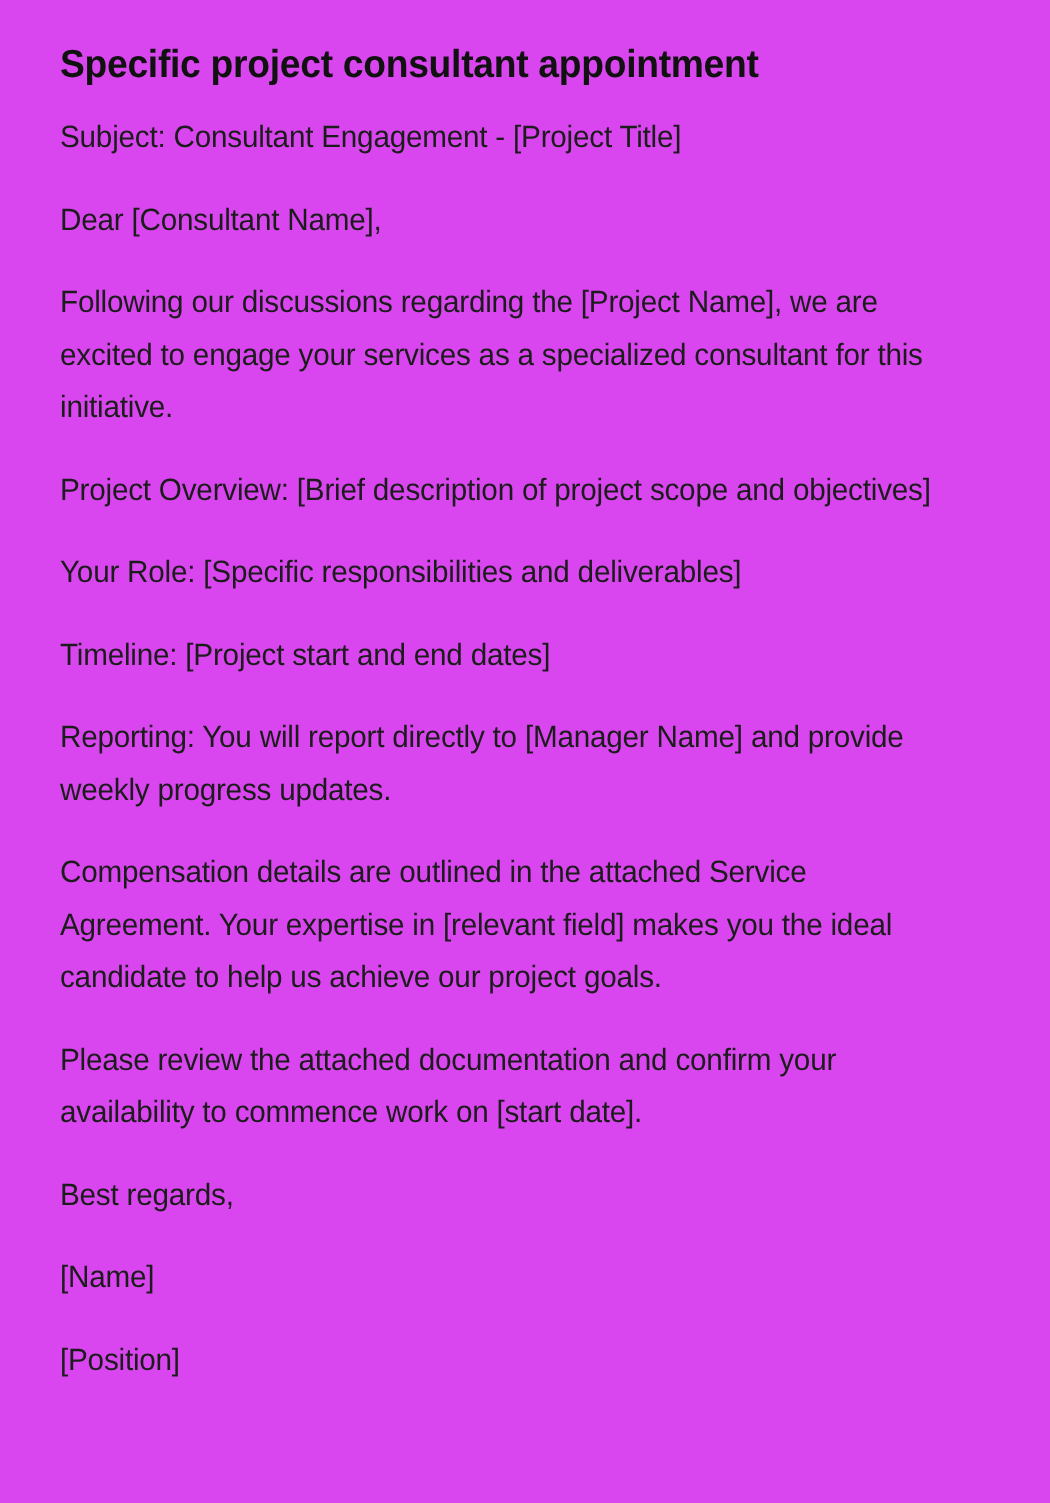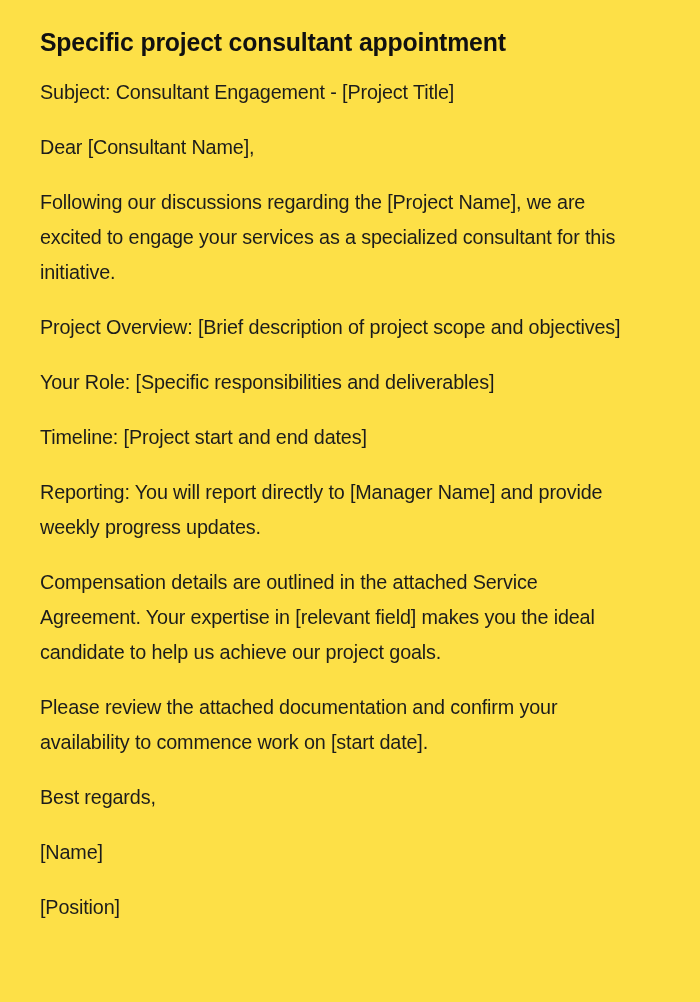--- a/index.html
+++ b/index.html
@@ -12,21 +12,21 @@
     width: 700px;
     height: 1002px;
     font-family: "Liberation Sans", "DejaVu Sans", sans-serif;
     color: #1c1c1c;
     -webkit-font-smoothing: antialiased;
     overflow: hidden;
   }
   .doc {
     width: 700px;
     min-height: 1002px;
-    background: #fde047;
+    background: #d946ef;
     padding: 26px 25px 20px 40px;
   }
   .doc-title {
     font-size: 26px;
     line-height: 32px;
     font-weight: bold;
     letter-spacing: -0.2px;
     margin: 0 0 16px 0;
     color: #111111;
     transform: scaleX(0.955);

